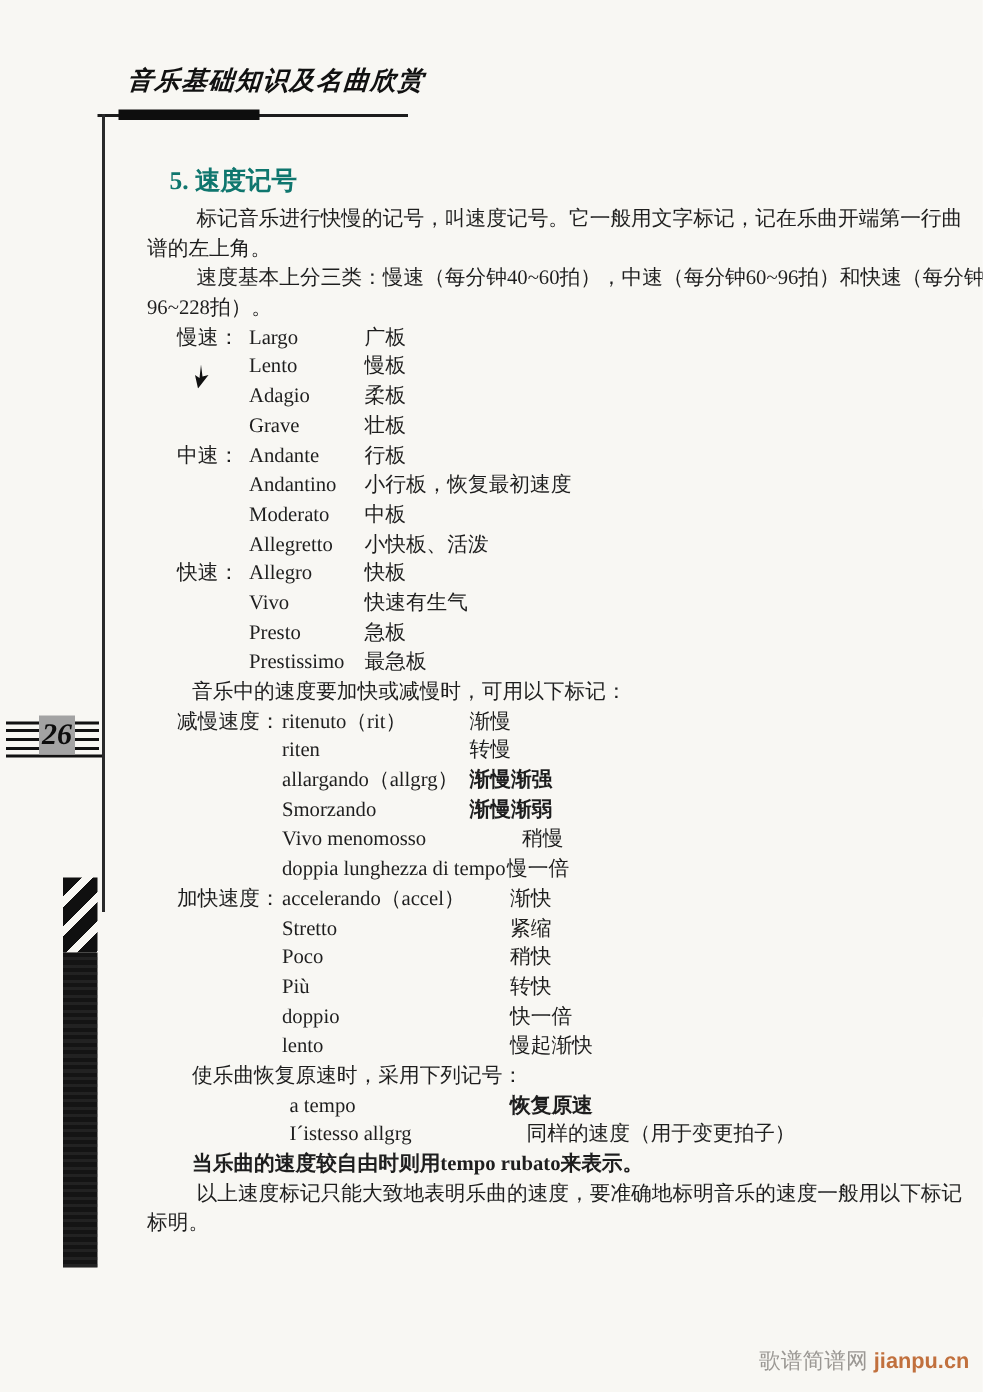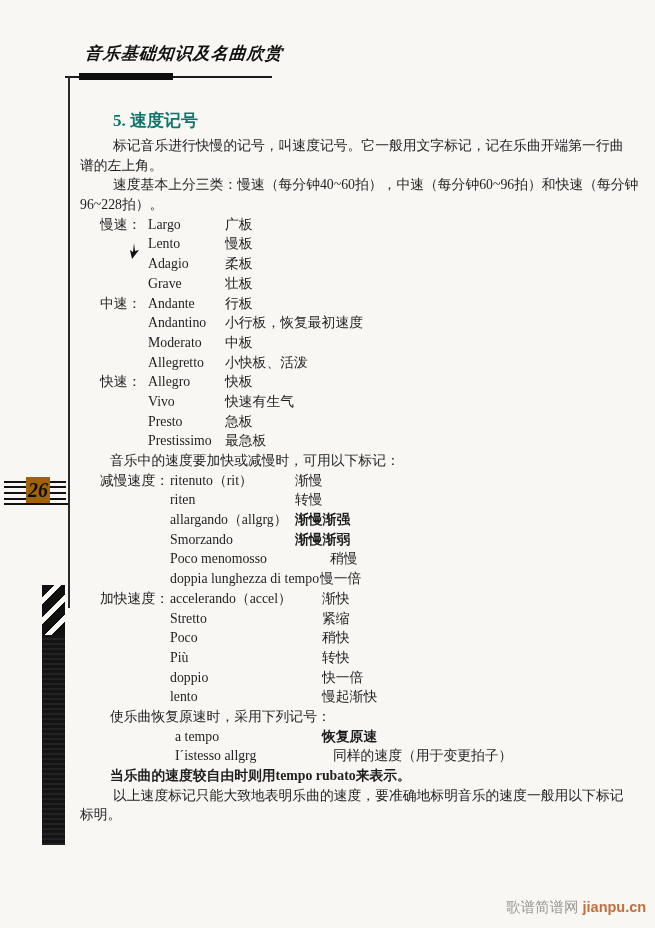--- a/index.html
+++ b/index.html
@@ -26,21 +26,21 @@
   .heading{
     position:absolute;left:113px;top:109px;
     font-size:17px;font-weight:bold;color:#0f766e;white-space:nowrap;
   }
 
   
   .textcol{
     position:absolute;left:80px;top:136px;width:560px;
     font-size:13.8px;line-height:19.7px;white-space:nowrap;color:#1e1e1e;
   }
-  .tl{height:19.7px;}
+  .tl{height:19.7px;margin-left:18px;}
   .ind{padding-left:33px;}
   .row{position:relative;}
   .c{position:absolute;top:0;white-space:nowrap;}
   .cat{left:20px;}
   .t1{left:68px;}
   .m1{left:145px;}
   .t2{left:90px;}
   .m2{left:215px;}
   .m2b{left:250px;}
   .m2c{left:240px;}
@@ -53,21 +53,21 @@
   .pagenum-block{position:absolute;left:4px;top:481px;width:62px;height:24px;}
   .pn-line{position:absolute;left:0;width:62px;background:#111;}
   .pn-1{top:0;height:1.5px;}
   .pn-2{top:5px;height:1.5px;}
   .pn-3{top:10.5px;height:2.5px;}
   .pn-4{top:17px;height:1.5px;}
   .pn-5{top:22px;height:2px;width:64px;}
   .pagenum{
     position:absolute;left:22px;top:-4px;
     font-size:20px;font-style:italic;font-weight:bold;color:#0d0d0d;
-    background:#a16207;padding:0 2px;line-height:26px;
+    background:#a3a3a3;padding:0 2px;line-height:26px;
   }
 
   
   .decor-bar{position:absolute;left:42px;top:585px;width:23px;height:260px;}
   .decor-stripes{
     position:absolute;left:0;top:0;width:23px;height:50px;
     background:repeating-linear-gradient(135deg,#101010 0 9px,#f8f7f3 9px 14px);
   }
   .decor-solid{
     position:absolute;left:0;top:50px;width:23px;height:210px;
@@ -172,21 +172,21 @@
     </div>
     <div class="tl row">
       <span class="c t2">allargando（allgrg）</span>
       <span class="c m2 b">渐慢渐强</span>
     </div>
     <div class="tl row">
       <span class="c t2">Smorzando</span>
       <span class="c m2 b">渐慢渐弱</span>
     </div>
     <div class="tl row">
-      <span class="c t2">Poco menomosso</span>
+      <span class="c t2">Vivo menomosso</span>
       <span class="c m2b">稍慢</span>
     </div>
     <div class="tl row">
       <span class="c t2">doppia lunghezza di tempo</span>
       <span class="c m2c">慢一倍</span>
     </div>
 
     <div class="tl row">
       <span class="c cat">加快速度：</span>
       <span class="c t2">accelerando（accel）</span>

